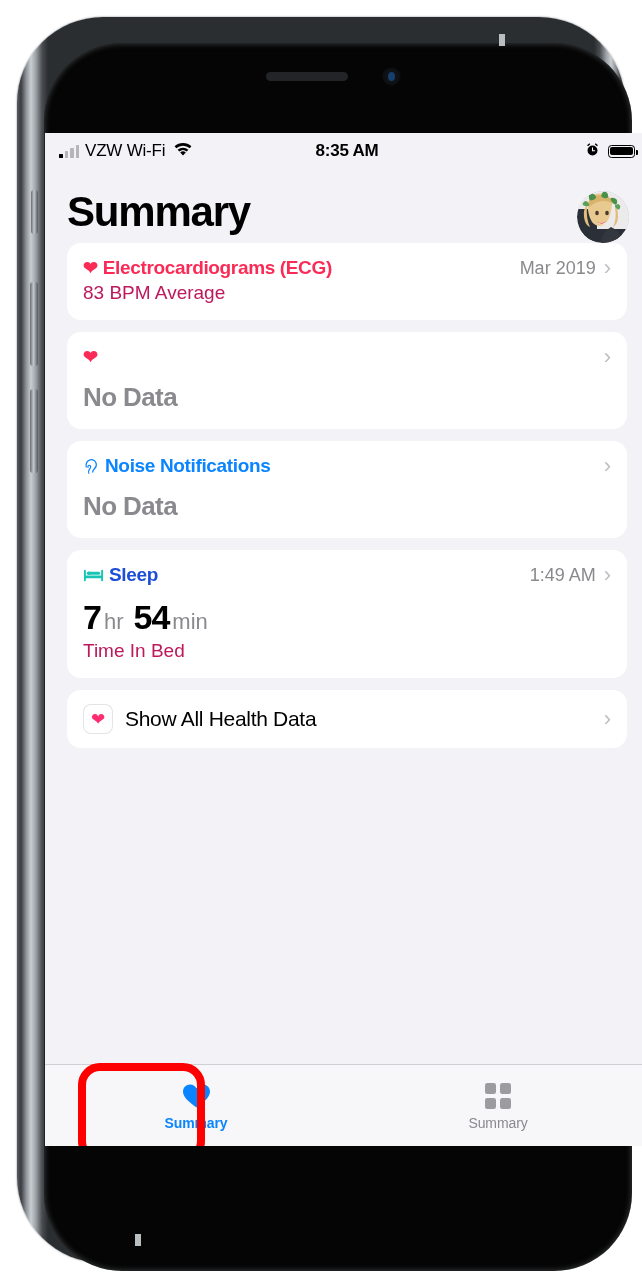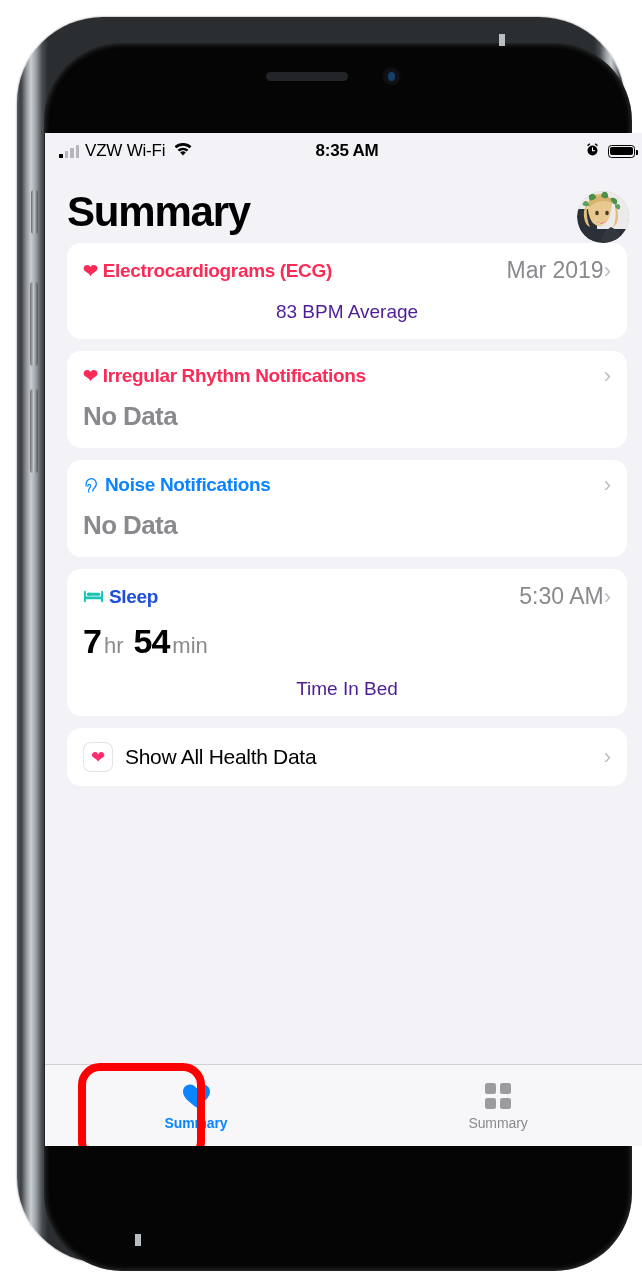--- a/index.html
+++ b/index.html
@@ -75,25 +75,25 @@
 
   #section-header-row{ display:flex; align-items:baseline; justify-content:space-between;
      padding:24px 22px 8px 22px; }
   #section-title{ font-size:27px; font-weight:700; letter-spacing:-.6px; color:#000; }
   #edit-button{ font-size:21px; color:#0a84ff; font-weight:400; }
 
   .card{ background:#fff; border-radius:14px; margin:0 22px 12px 22px; padding:14px 16px 16px 16px; }
   .card-top{ display:flex; align-items:center; }
   .card-title{ font-size:19px; font-weight:700; letter-spacing:-.35px; display:flex;
      align-items:center; gap:5px; flex:1; min-width:0; }
-  .card-meta{ font-size:23px; color:#8a8a8e; font-weight:400; margin-right:0; white-space:nowrap; }
+  .card-meta{ font-size:18px; color:#8a8a8e; font-weight:400; margin-right:8px; white-space:nowrap; }
   .chevron{ color:#bfbfc4; font-size:22px; line-height:1; font-weight:400; }
   .card-value{ font-size:26px; font-weight:700; color:#000; letter-spacing:-.6px; margin-top:14px; }
   .card-value.nodata{ color:#8a8a8e; }
-  .card-sub{ font-size:19px; color:#4c1d95; margin-top:17px;text-align:center; }
+  .card-sub{ font-size:19px; color:#be185d; margin-top:3px; }
 
   .icon-heart{ color:#fa2b56; font-size:18px; line-height:1; }
   .title-ecg{ color:#fa2b56; }
   .title-irregular{ color:#fa2b56; }
   .title-noise{ color:#0a84ff; }
   .title-sleep{ color:#1d4ed8; }
 
   .sleep-value{ margin-top:12px; display:flex; align-items:baseline; color:#000; }
   .sleep-num{ font-size:34px; font-weight:700; letter-spacing:-1px; }
   .sleep-unit{ font-size:22px; color:#8a8a8e; font-weight:400; margin:0 10px 0 3px; }
@@ -213,21 +213,20 @@
         <div class="card-meta">Mar 2019</div>
         <div class="chevron">›</div>
       </div>
       <div class="card-sub">83 BPM Average</div>
     </div>
 
     <div class="card">
       <div class="card-top">
         <div class="card-title title-irregular">
           <span class="icon-heart">❤</span>
-          <span>Irregular Rhythm Notifications</span>
         </div>
         <div class="chevron">›</div>
       </div>
       <div class="card-value nodata">No Data</div>
     </div>
 
     <div class="card">
       <div class="card-top">
         <div class="card-title title-noise">
           <span style="display:inline-flex;">
@@ -248,21 +247,21 @@
         <div class="card-title title-sleep">
           <span style="display:inline-flex;">
             <svg width="21" height="15" viewBox="0 0 22 15">
               <path d="M1 2.5a1 1 0 0 1 2 0v5h16v-5a1 1 0 0 1 2 0v10a1 1 0 0 1-2 0v-2H3v2a1 1 0 0 1-2 0z" fill="#18c5b4"></path>
               <rect x="4" y="3.6" width="14" height="3.2" rx="1.6" fill="#18c5b4"></rect>
               <circle cx="6.4" cy="5.1" r="1.9" fill="#18c5b4"></circle>
             </svg>
           </span>
           <span>Sleep</span>
         </div>
-        <div class="card-meta">5:30 AM</div>
+        <div class="card-meta">1:49 AM</div>
         <div class="chevron">›</div>
       </div>
       <div class="sleep-value">
         <span class="sleep-num">7</span>
         <span class="sleep-unit">hr</span>
         <span class="sleep-num">54</span>
         <span class="sleep-unit last">min</span>
       </div>
       <div class="card-sub">Time In Bed</div>
     </div>

